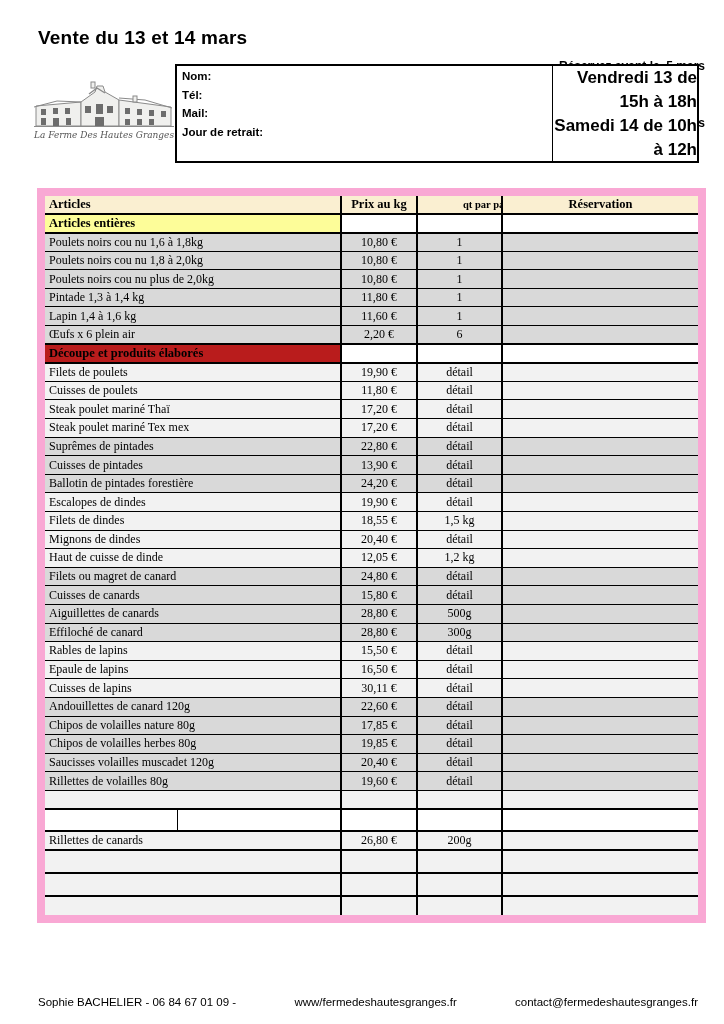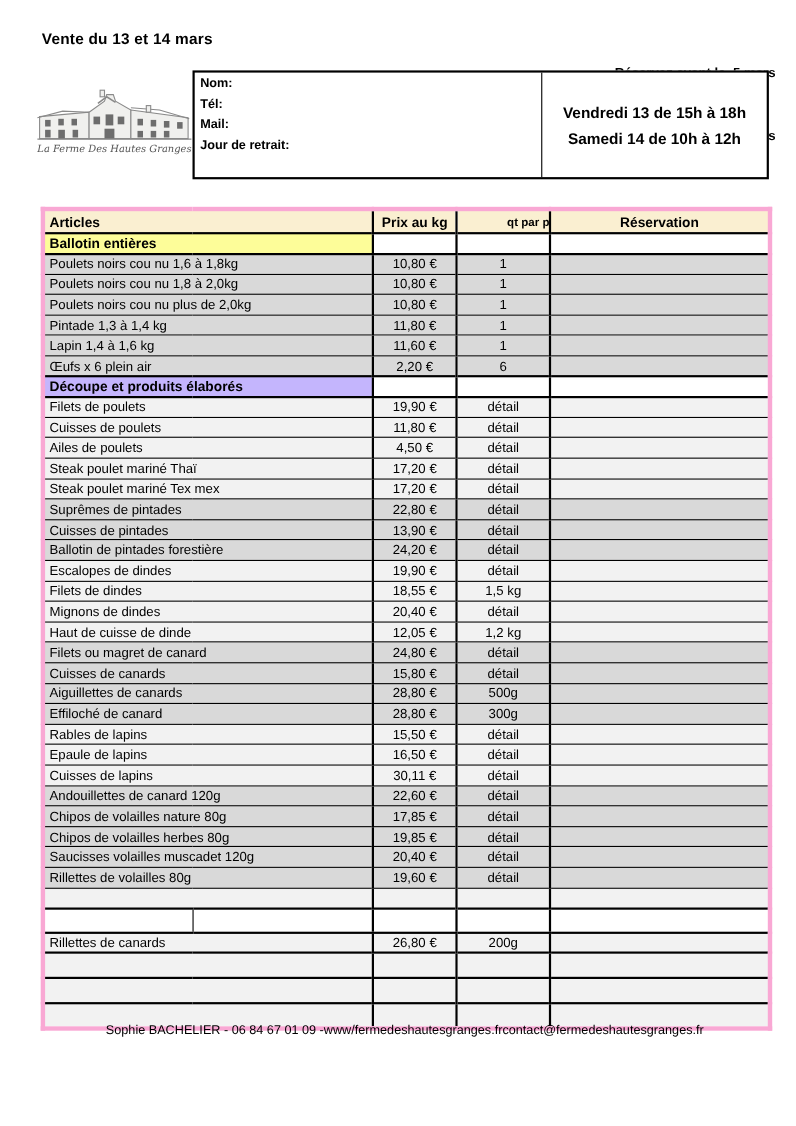--- a/index.html
+++ b/index.html
@@ -1,58 +1,58 @@
 <!DOCTYPE html>
 <html><head>
 <meta charset="utf-8">
 <style>
   html,body{margin:0;padding:0;}
   body{width:724px;height:1024px;background:#ffffff;font-family:"Liberation Sans",sans-serif;color:#000;}
   .page{position:relative;width:724px;height:1024px;background:#fff;overflow:hidden;}
 
   
-  .title{position:absolute;left:38px;top:27px;font-size:14px;font-weight:bold;letter-spacing:.2px;}
+  .title{position:absolute;left:38px;top:27px;font-size:19px;font-weight:bold;letter-spacing:.2px;}
   .subtitle{position:absolute;left:318px;top:30px;font-size:19px;font-weight:bold;margin-top:35px;}
   .notice{position:absolute;right:19px;top:19px;text-align:right;font-weight:bold;font-size:12px;line-height:19px;white-space:pre-wrap;}
 
   
   .formbox{position:absolute;left:175px;top:64px;width:524px;height:99px;border:2.5px solid #000;box-sizing:border-box;display:flex;background:#fff;}
-  .form-fields{width:316px;border-right:1.5px solid #000;box-sizing:border-box;padding:1px 0 0 5px;}
+  .form-fields{width:376px;border-right:1.5px solid #000;box-sizing:border-box;padding:1px 0 0 5px;}
   .form-fields .frow{font-size:11.5px;font-weight:bold;line-height:18.6px;}
   .form-hours{flex:1;display:flex;flex-direction:column;align-items:center;justify-content:center;text-align:center;}
-  .form-hours div{font-size:14px;font-weight:bold;line-height:24px;}
+  .form-hours div{font-size:17px;font-weight:bold;line-height:24px;text-align:right;}
 
   
   .logo{position:absolute;left:33px;top:80px;width:142px;height:66px;}
 
   
   .articles{position:absolute;left:37px;top:188px;}
-  table{border-collapse:collapse;table-layout:fixed;width:661px;border:4px solid #f9a8d4;}
+  table{border-collapse:collapse;table-layout:fixed;width:661px;border:8px solid #f9a8d4;font-family:Liberation Serif, serif;}
   th,td{border:1px solid #000;padding:0 4px;overflow:hidden;white-space:nowrap;box-sizing:border-box;}
   thead tr{height:22px;background:#FAEFD1;}
   th{font-size:12.5px;font-weight:bold;text-align:center;}
   th.c-article{text-align:left;}
   th.c-qty{font-size:10.5px;padding-left:45px;}
   tbody tr{height:18.6px;}
   td{font-size:12px;}
   .c-price,.c-qty,.c-res{border-left:2px solid #000;text-align:center;}
   .c-a2{border-left:1px solid #000;}
   .shade-dark td{background:#D9D9D9;}
   .shade-light td{background:#F2F2F2;}
   .shade-white td{background:#FFFFFF;}
   .sectionrow td{background:#FFFFFF;border-top:2px solid #000;border-bottom:2px solid #000;font-weight:bold;font-size:12.5px;}
   .sectionrow td.sec-yellow{background:#FDFD99;}
-  .sectionrow td.sec-green{background:#c4b5fd;}
+  .sectionrow td.sec-green{background:#b91c1c;}
   .splitrow{height:22px;}
   .splitrow td{border-top:2px solid #000;border-bottom:2px solid #000;}
   .thick{height:23px;}
   .thick td{border-top:2px solid #000;}
 
   
-  .footer{position:absolute;left:38px;top:931px;width:660px;display:flex;justify-content:center;font-size:11.5px;}
+  .footer{position:absolute;left:38px;top:996px;width:660px;display:flex;justify-content:space-between;font-size:11.5px;}
 </style>
 </head>
 <body>
 
 <div class="page">
 
   <div class="title">Vente du 13 et 14 mars</div>
   <div class="subtitle">Au magasin</div>
   <div class="notice">
     <div>Réservez avant le  5 mars</div>
@@ -118,21 +118,21 @@
       <thead>
         <tr>
           <th class="c-article" colspan="2">Articles</th>
           <th class="c-price">Prix au kg</th>
           <th class="c-qty">qt par paquet</th>
           <th class="c-res">Réservation</th>
         </tr>
       </thead>
       <tbody>
           <tr class=" sectionrow">
-            <td class="c-article sec-yellow" colspan="2">Ballotin entières</td>
+            <td class="c-article sec-yellow" colspan="2">Articles entières</td>
             <td class="c-price"></td>
             <td class="c-qty"></td>
             <td class="c-res"></td>
           </tr>
           <tr class="shade-dark">
             <td class="c-article" colspan="2">Poulets noirs cou nu 1,6 à 1,8kg</td>
             <td class="c-price">10,80 €</td>
             <td class="c-qty">1</td>
             <td class="c-res"></td>
           </tr>
@@ -174,26 +174,20 @@
           </tr>
           <tr class="shade-light">
             <td class="c-article" colspan="2">Filets de poulets</td>
             <td class="c-price">19,90 €</td>
             <td class="c-qty">détail</td>
             <td class="c-res"></td>
           </tr>
           <tr class="shade-light">
             <td class="c-article" colspan="2">Cuisses de poulets</td>
             <td class="c-price">11,80 €</td>
-            <td class="c-qty">détail</td>
-            <td class="c-res"></td>
-          </tr>
-          <tr class="shade-light">
-            <td class="c-article" colspan="2">Ailes de poulets</td>
-            <td class="c-price">4,50 €</td>
             <td class="c-qty">détail</td>
             <td class="c-res"></td>
           </tr>
           <tr class="shade-light">
             <td class="c-article" colspan="2">Steak poulet mariné Thaï</td>
             <td class="c-price">17,20 €</td>
             <td class="c-qty">détail</td>
             <td class="c-res"></td>
           </tr>
           <tr class="shade-light">

